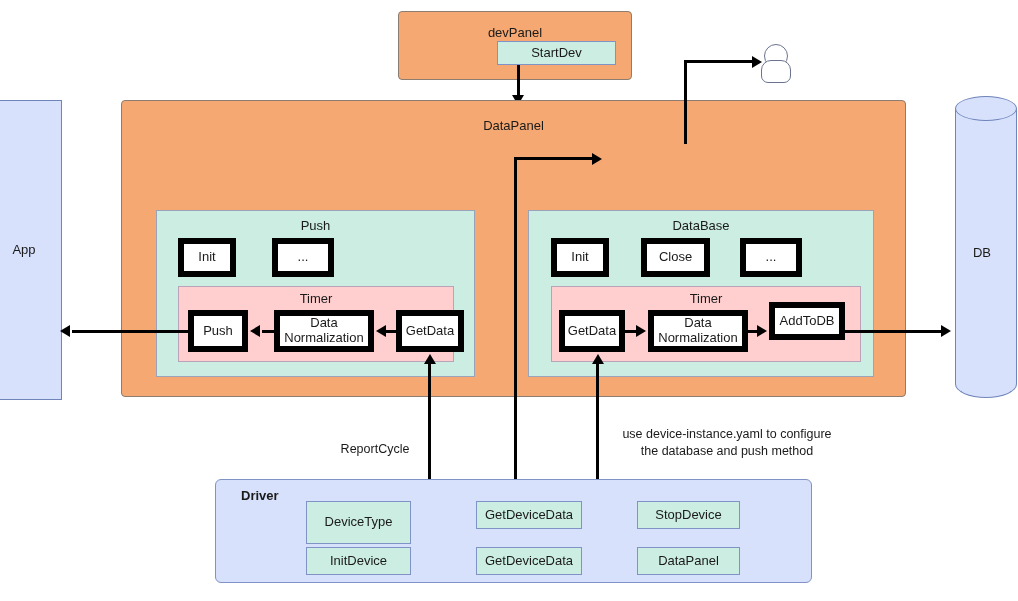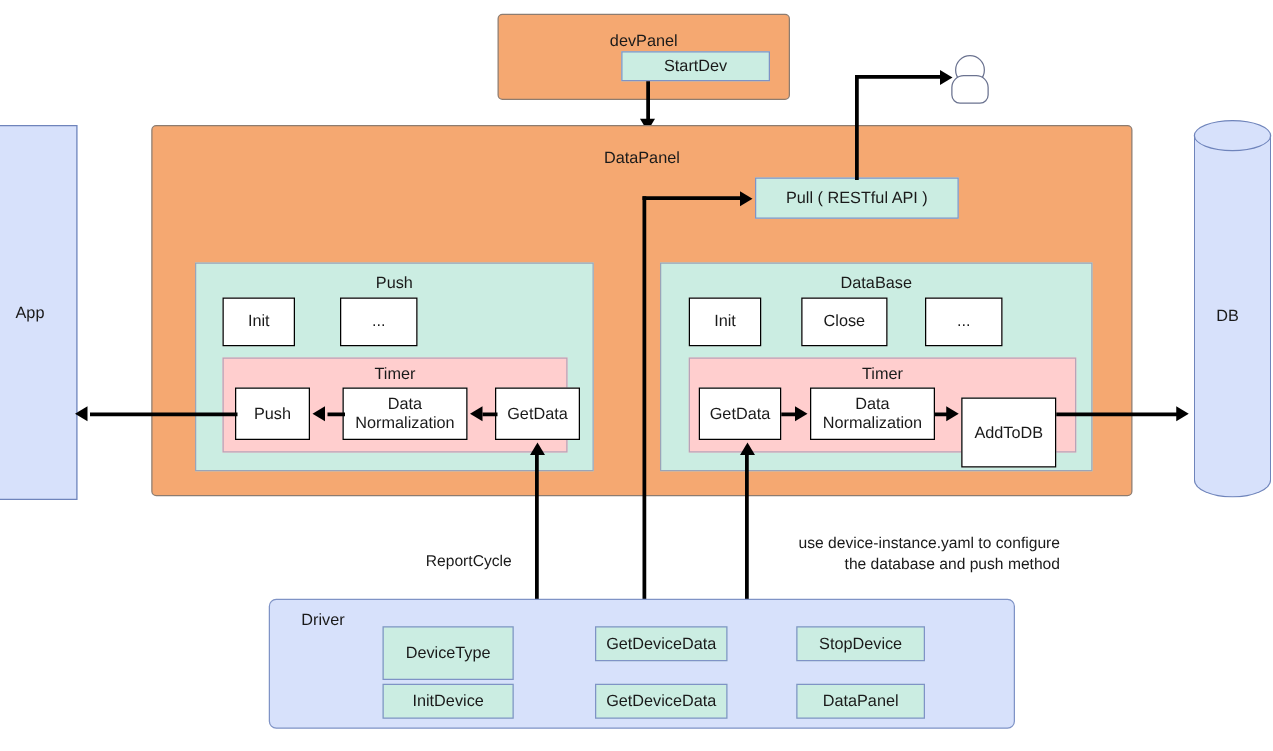--- a/index.html
+++ b/index.html
@@ -55,21 +55,21 @@
     border:1px solid #7f93c6;
     border-radius:6px;
   }
   .panel-blue-sq{
     background:#D7E1FB;
     border:1px solid #6f84bb;
   }
   
   .node-white{
     background:#ffffff;
-    border:1px solid #000000;
+    border:6px solid #000000;
     text-align:center;
   }
   .node-green{
     background:#CBEDE2;
     border:1px solid #7f93c6;
   }
   .panel-title{
     position:absolute;
     color:#1a1a1a;
     font-size:13px;
@@ -151,23 +151,20 @@
     <span>StartDev</span>
   </div>
 
   <div class="vline" style="left:517px; top:65px; height:32px;"></div>
   <div class="arrow arrow-d" style="left:512px; top:95px;"></div>
 
   <div class="box panel-orange" style="left:121px; top:100px; width:785px; height:297px;">
     <span class="panel-title" style="left:0; right:0; top:18px; text-align:center;">DataPanel</span>
   </div>
 
-  <div class="box node-green" style="left:604px; top:142px; width:163px; height:33px;">
-    <span>Pull ( RESTful API )</span>
-  </div>
 
   <div class="vline" style="left:684px; top:60px; height:84px;"></div>
   <div class="hline" style="left:684px; top:60px; width:70px;"></div>
   <div class="arrow arrow-r" style="left:752px; top:55.5px;"></div>
 
   <div class="actor-head" style="left:764px; top:44px; width:24px; height:24px;"></div>
   <div class="actor-body" style="left:761px; top:60px; width:30px; height:23px;"></div>
 
   <div class="box panel-green" style="left:156px; top:210px; width:319px; height:167px;">
     <span class="panel-title" style="left:0; right:0; top:8px; text-align:center;">Push</span>
@@ -218,21 +215,21 @@
   <div class="box panel-pink" style="left:551px; top:286px; width:310px; height:76px;">
     <span class="panel-title" style="left:0; right:0; top:5px; text-align:center;">Timer</span>
   </div>
   <div class="box node-white" style="left:559px; top:310px; width:66px; height:42px;">
     <span>GetData</span>
   </div>
   <div class="box node-white" style="left:648px; top:310px; width:100px; height:42px;">
     <span>Data
 Normalization</span>
   </div>
-  <div class="box node-white" style="left:769px; top:318px; width:76px; height:56px;">
+  <div class="box node-white" style="left:769px; top:302px; width:76px; height:38px;">
     <span>AddToDB</span>
   </div>
 
   <div class="hline" style="left:625px; top:329.5px; width:13px;"></div>
   <div class="arrow arrow-r" style="left:636px; top:325px;"></div>
 
   <div class="hline" style="left:748px; top:329.5px; width:11px;"></div>
   <div class="arrow arrow-r" style="left:757px; top:325px;"></div>
 
   <div class="hline" style="left:845px; top:329.5px; width:98px;"></div>
@@ -242,25 +239,25 @@
   <div class="arrow arrow-u" style="left:423.5px; top:354px;"></div>
 
   <div class="vline" style="left:514px; top:157px; height:323px;"></div>
   <div class="hline" style="left:514px; top:157px; width:80px;"></div>
   <div class="arrow arrow-r" style="left:592px; top:152.5px;"></div>
 
   <div class="vline" style="left:596px; top:364px; height:116px;"></div>
   <div class="arrow arrow-u" style="left:591.5px; top:354px;"></div>
 
   <div class="label" style="left:320px; top:441px; width:110px; ">ReportCycle</div>
-  <div class="label" style="left:606px; top:426px; width:242px; text-align:right;">use device-instance.yaml to configure
+  <div class="label" style="left:606px; top:426px; width:242px; text-align:center;">use device-instance.yaml to configure
 the database and push method</div>
 
   <div class="box panel-blue" style="left:215px; top:479px; width:597px; height:104px;"></div>
-  <div class="panel-title" style="left:241px; top:488px;">Driver</div>
+  <div class="panel-title" style="left:241px; top:488px;font-weight:bold;">Driver</div>
 
   <div class="box node-green" style="left:306px; top:501px; width:105px; height:43px;">
     <span>DeviceType</span>
   </div>
   <div class="box node-green" style="left:476px; top:501px; width:106px; height:28px;">
     <span>GetDeviceData</span>
   </div>
   <div class="box node-green" style="left:637px; top:501px; width:103px; height:28px;">
     <span>StopDevice</span>
   </div>

